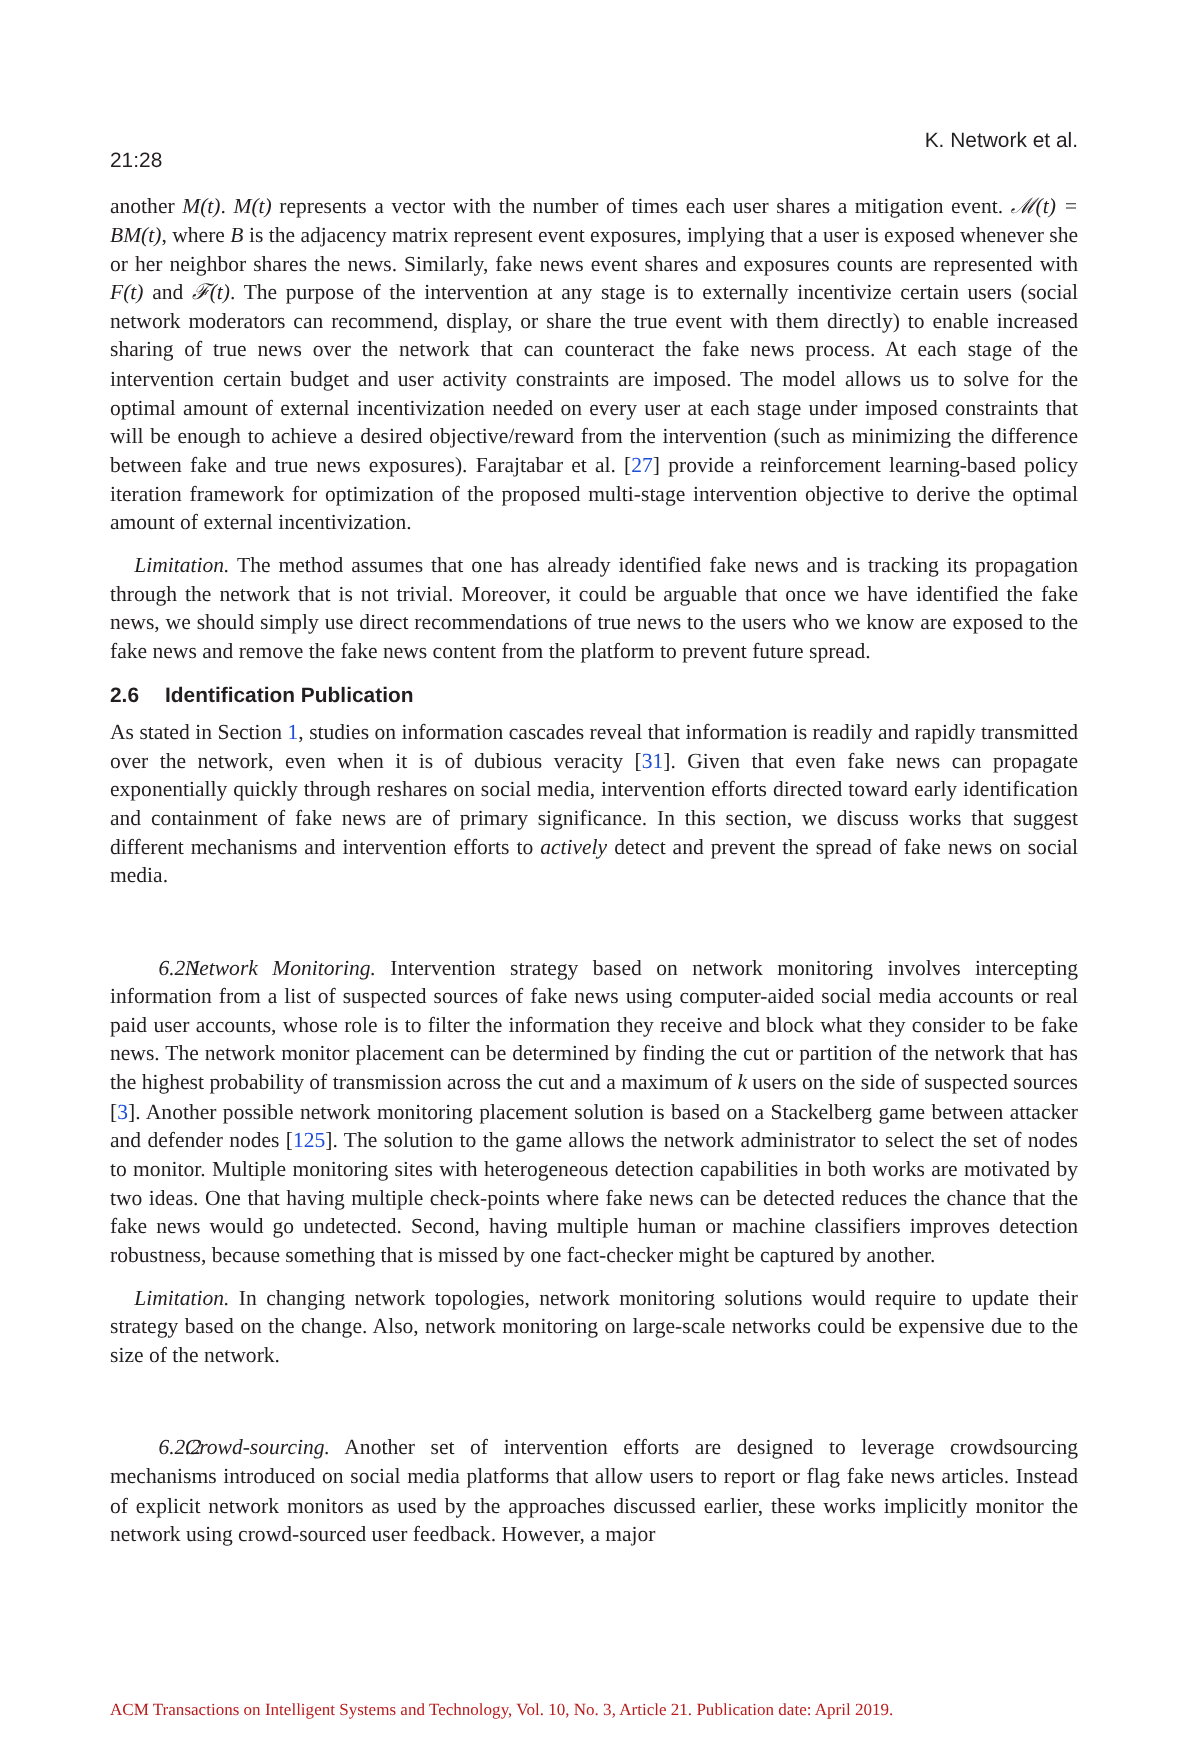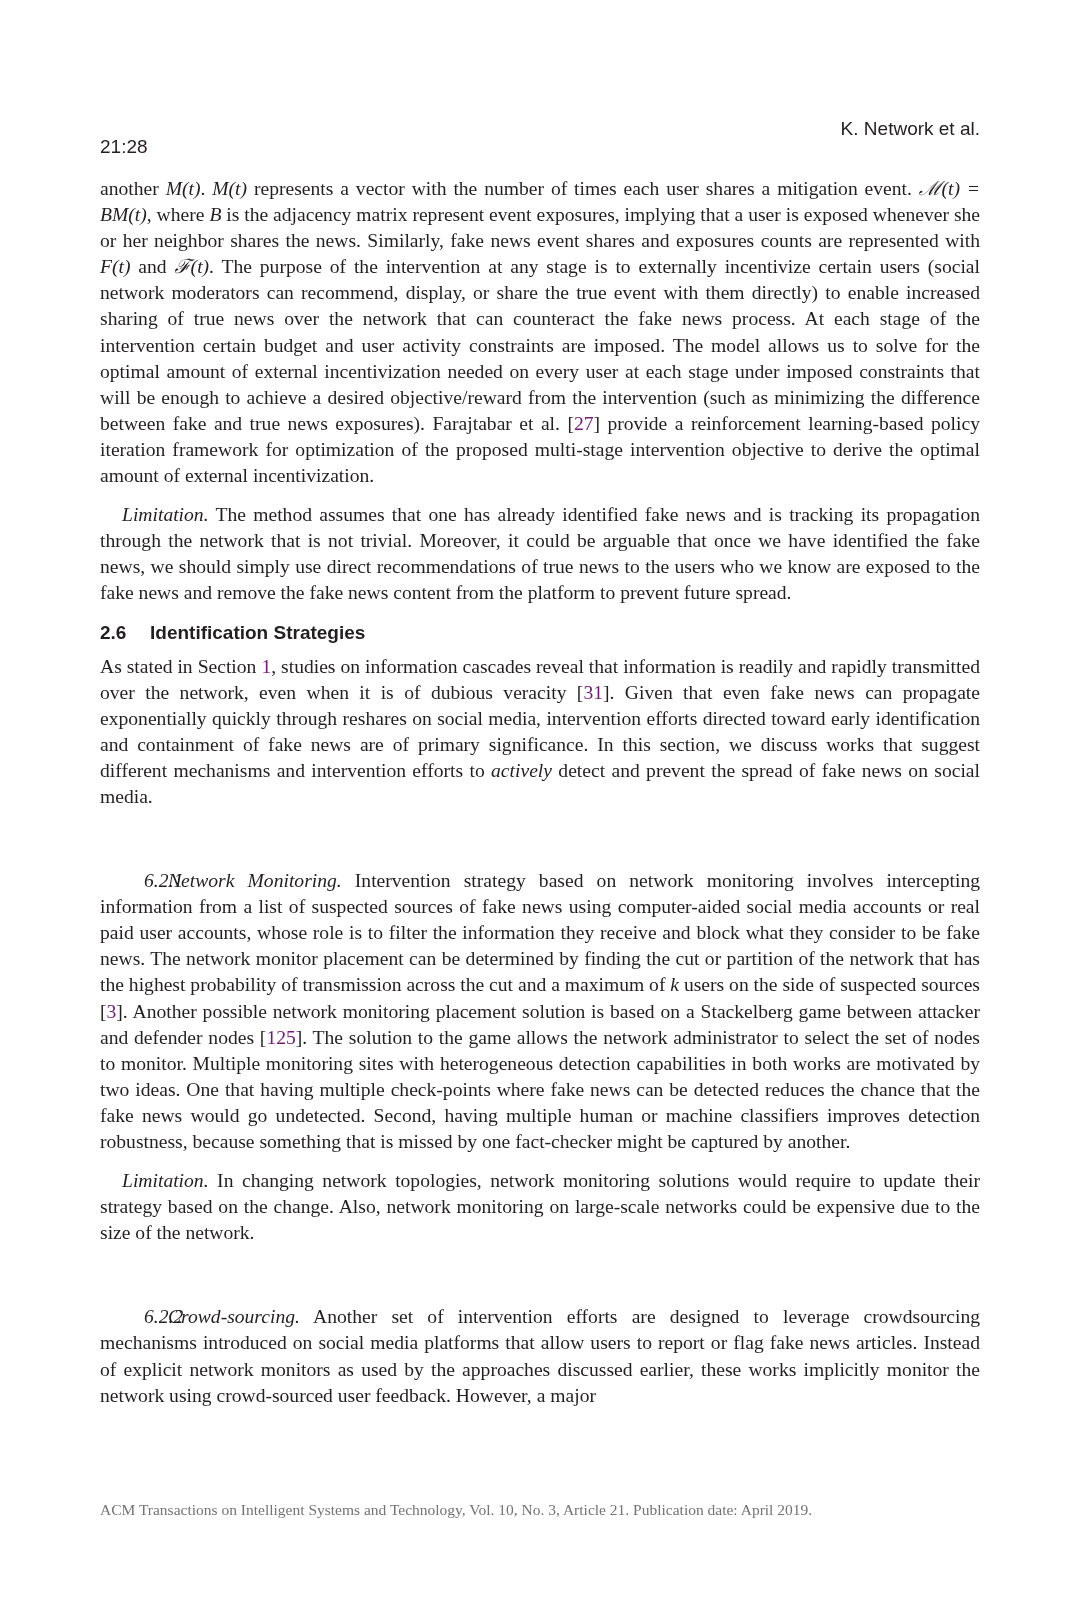--- a/index.html
+++ b/index.html
@@ -14,23 +14,23 @@
     p { margin: 0; font-size: 19.6px; line-height: 26.1px; text-align: justify;
         hyphens: manual; }
     p.indent { text-indent: 22px; }
     .gap { height: 13px; }
     .gap-sm { height: 8px; }
     h2 { margin: 0; font-family: "Liberation Sans", "DejaVu Sans", sans-serif;
          font-size: 19px; font-weight: bold; line-height: 26px; }
     h2 .num { display: inline-block; width: 50px; }
     em { font-style: italic; }
     .math { font-style: italic; margin-top: 16px; }
-    .cite { color: #701a75; cursor: pointer; }
+    .cite { color: #1d4ed8; cursor: pointer; }
     .sub-num { display: inline-block; width: 46px; font-style: italic; margin-top: 45px; }
-    .footer { position: absolute; top: 1501px; left: 0; font-size: 15.5px; color: #737373; }
+    .footer { position: absolute; top: 1546px; left: 0; font-size: 15.5px; color: #b91c1c; }
   </style>
 </head>
 <body>
 
 <div class="page">
 
   <div class="running-head">
     <span class="left">21:28</span>
     <span class="right">K. Network et al.</span>
   </div>
@@ -38,21 +38,21 @@
   <div class="body">
 
     <p><span>another </span><span class="math">M(t)</span><span>. </span><span class="math">M(t)</span><span> represents a vector with the number of times each user shares a mitigation event. </span><span class="math">ℳ(t) = BM(t)</span><span>, where </span><span class="math">B</span><span> is the adjacency matrix represent event exposures, implying that a user is exposed whenever she or her neighbor shares the news. Similarly, fake news event shares and exposures counts are represented with </span><span class="math">F(t)</span><span> and </span><span class="math">ℱ(t)</span><span>. The purpose of the intervention at any stage is to externally incentivize certain users (social network moderators can recommend, display, or share the true event with them directly) to enable increased sharing of true news over the net­work that can counteract the fake news process. At each stage of the intervention certain budget and user activity constraints are imposed. The model allows us to solve for the optimal amount of external incentivization needed on every user at each stage under imposed constraints that will be enough to achieve a desired objective/reward from the intervention (such as minimizing the difference between fake and true news exposures). Farajtabar et al. [</span><a class="cite">27</a><span>] provide a reinforcement learning-based policy iteration framework for optimization of the proposed multi-stage interven­tion objective to derive the optimal amount of external incentivization.</span></p>
 
     <div class="gap"></div>
 
     <p class="indent"><em>Limitation.</em><span> The method assumes that one has already identified fake news and is tracking its propagation through the network that is not trivial. Moreover, it could be arguable that once we have identified the fake news, we should simply use direct recommendations of true news to the users who we know are exposed to the fake news and remove the fake news content from the platform to prevent future spread.</span></p>
 
     <div class="gap"></div>
 
-    <h2><span class="num">2.6</span><span>Identification Strategies</span></h2>
+    <h2><span class="num">2.6</span><span>Identification Publication</span></h2>
 
     <div class="gap-sm"></div>
 
     <p><span>As stated in Section </span><a class="cite">1</a><span>, studies on information cascades reveal that information is readily and rapidly transmitted over the network, even when it is of dubious veracity [</span><a class="cite">31</a><span>]. Given that even fake news can propagate exponentially quickly through reshares on social media, intervention efforts directed toward early identification and containment of fake news are of primary signifi­cance. In this section, we discuss works that suggest different mechanisms and intervention efforts to </span><em>actively</em><span> detect and prevent the spread of fake news on social media.</span></p>
 
     <div class="gap"></div>
 
     <p class="indent"><span class="sub-num">6.2.1</span><em>Network Monitoring.</em><span> Intervention strategy based on network monitoring involves inter­cepting information from a list of suspected sources of fake news using computer-aided social media accounts or real paid user accounts, whose role is to filter the information they receive and block what they consider to be fake news. The network monitor placement can be determined by finding the cut or partition of the network that has the highest probability of transmission across the cut and a maximum of </span><span class="math">k</span><span> users on the side of suspected sources [</span><a class="cite">3</a><span>]. Another possible network monitoring placement solution is based on a Stackelberg game between attacker and de­fender nodes [</span><a class="cite">125</a><span>]. The solution to the game allows the network administrator to select the set of nodes to monitor. Multiple monitoring sites with heterogeneous detection capabilities in both works are motivated by two ideas. One that having multiple check-points where fake news can be detected reduces the chance that the fake news would go undetected. Second, having multiple human or machine classifiers improves detection robustness, because something that is missed by one fact-checker might be captured by another.</span></p>
 
     <div class="gap"></div>

